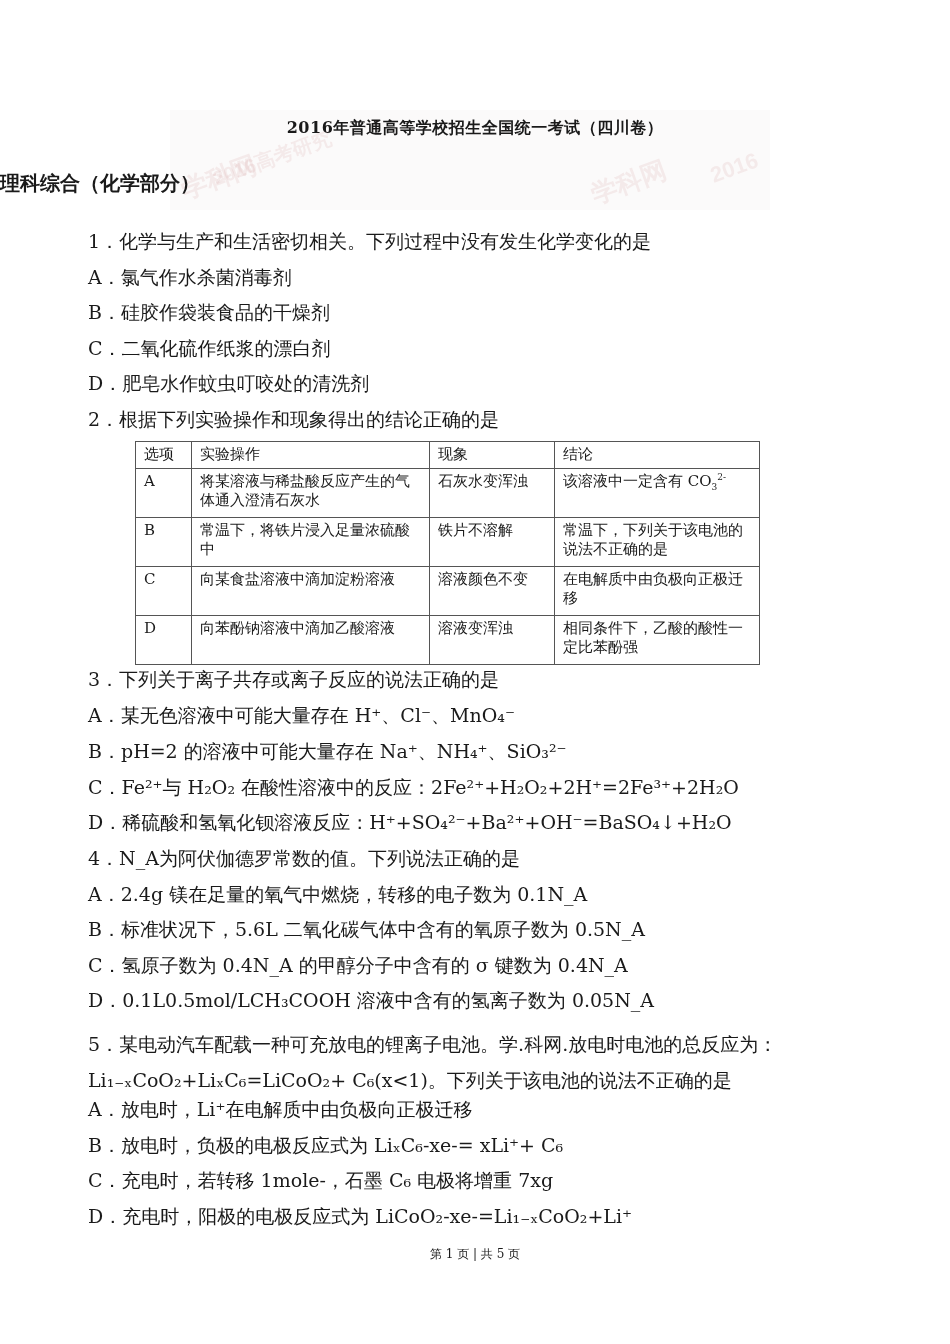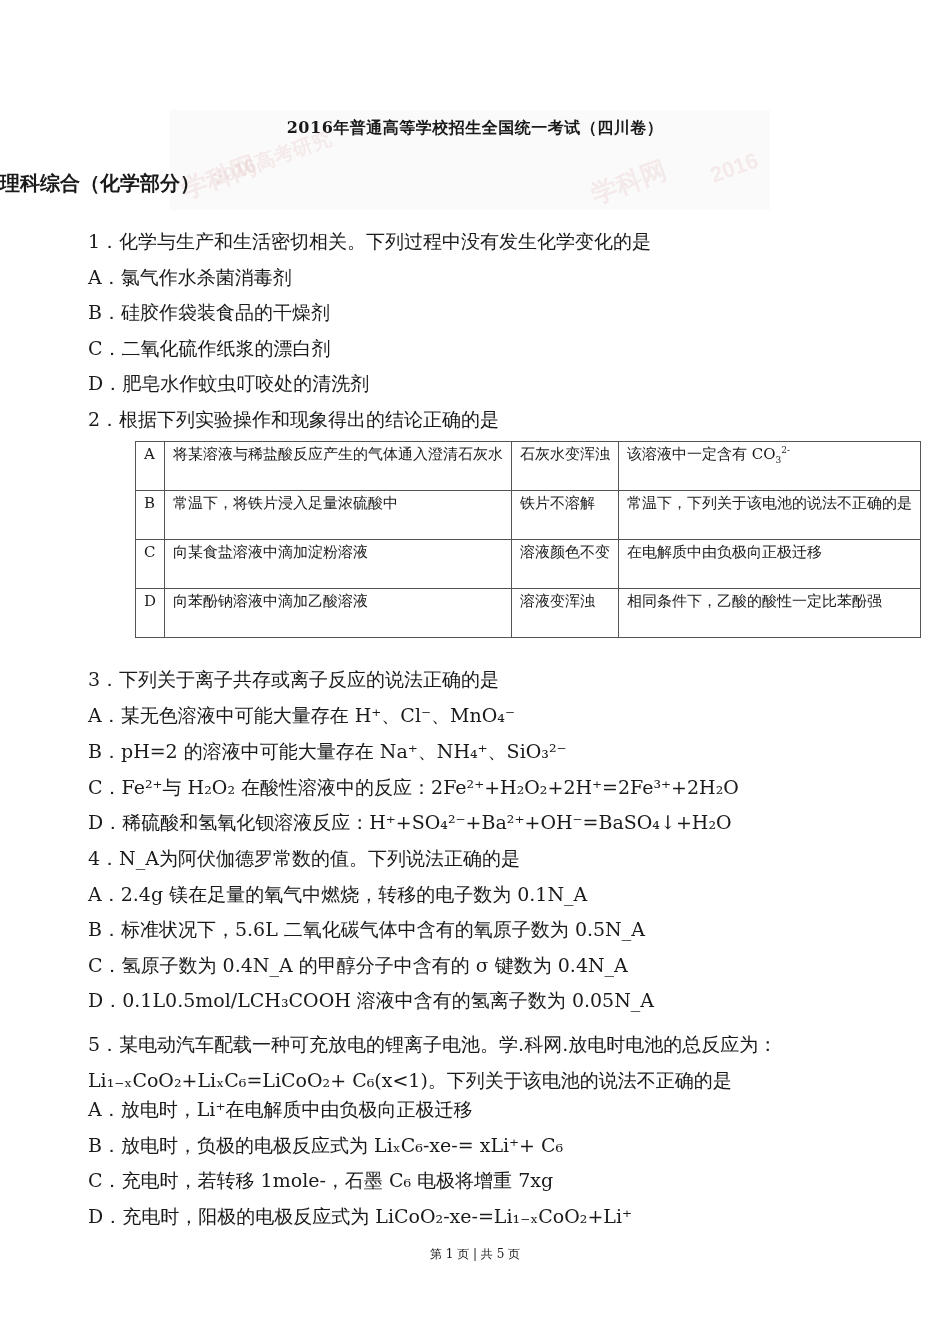--- a/index.html
+++ b/index.html
@@ -31,20 +31,26 @@
 <div class="line" style="top:231px"><span>1．</span><span>化学与生产和生活密切相关。下列过程中没有发生化学变化的是</span></div>
 <div class="line" style="top:267px"><span>A．</span><span>氯气作水杀菌消毒剂</span></div>
 <div class="line" style="top:302px"><span>B．</span><span>硅胶作袋装食品的干燥剂</span></div>
 <div class="line" style="top:338px"><span>C．</span><span>二氧化硫作纸浆的漂白剂</span></div>
 <div class="line" style="top:373px"><span>D．</span><span>肥皂水作蚊虫叮咬处的清洗剂</span></div>
 
 <div class="line" style="top:409px"><span>2．</span><span>根据下列实验操作和现象得出的结论正确的是</span></div>
 
 <table class="exp">
   <tbody>
+      <tr>
+    <td style="width:39px">选项</td>
+    <td style="width:221px">实验操作</td>
+    <td style="width:108px">现象</td>
+    <td style="width:188px">结论</td>
+  </tr>
   <tr style="height:49px">
     <td>A</td>
     <td>将某溶液与稀盐酸反应产生的气体通入澄清石灰水</td>
     <td>石灰水变浑浊</td>
     <td><span>该溶液中一定含有</span> <span>CO</span><sub>3</sub><sup>2-</sup></td>
   </tr>
   <tr style="height:49px">
     <td>B</td>
     <td>常温下，将铁片浸入足量浓硫酸中</td>
     <td>铁片不溶解</td>

